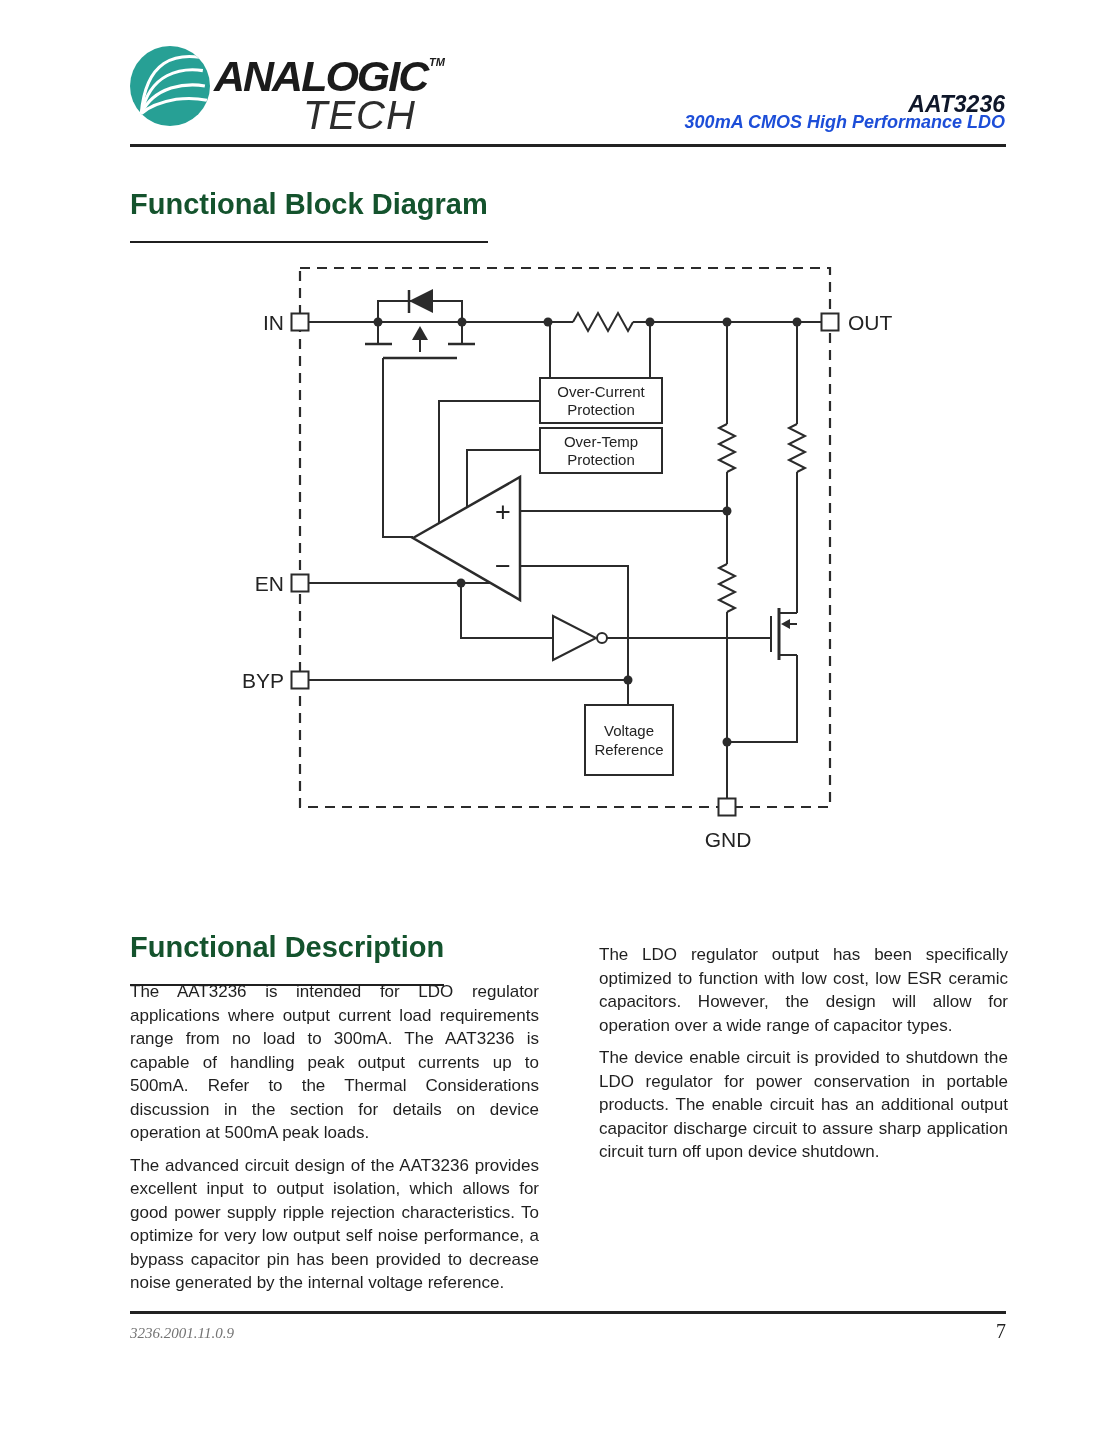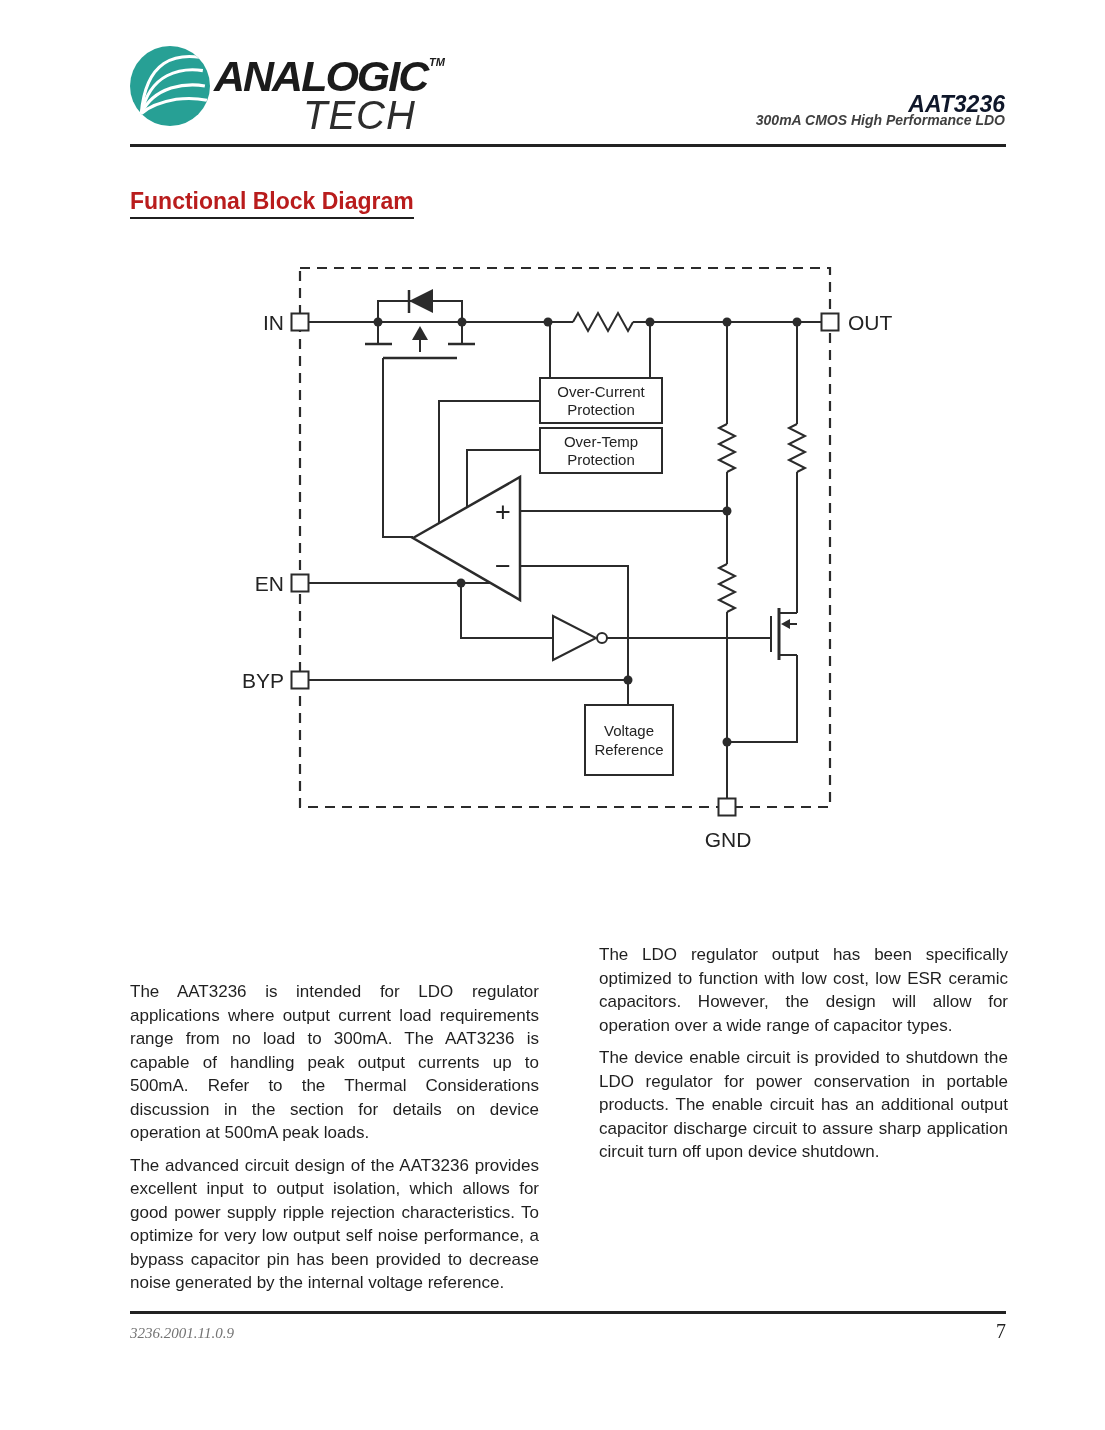--- a/index.html
+++ b/index.html
@@ -11,29 +11,29 @@
     color:#1c1c1c;
     overflow:hidden;
   }
   .abs{position:absolute;}
 
   
   #brand-line1{left:214px;top:52px;font-size:43px;font-weight:700;letter-spacing:-2px;color:#1b1b1b;}
   #brand-tm{left:429px;top:56px;font-size:11px;font-weight:700;color:#1b1b1b;}
   #brand-line2{left:303px;top:93px;font-size:40px;font-weight:400;letter-spacing:1px;color:#2d2d2d;}
   #part-number{left:700px;top:76px;width:305px;text-align:right;font-size:23px;font-weight:700;color:#0f172a;margin-top:15px;}
-  #subtitle{left:500px;top:112px;width:505px;text-align:right;font-size:14px;font-weight:700;color:#404040;}
+  #subtitle{left:500px;top:112px;width:505px;text-align:right;font-size:18px;font-weight:700;color:#1d4ed8;}
   .rule{left:130px;width:876px;height:3px;background:#222;}
   #header-rule{top:144px;}
   #footer-rule{top:1311px;}
 
   
   .section-heading{
-    font-size:23px;font-weight:700;color:#b91c1c;
-    border-bottom:2.5px solid #1f1f1f;padding-bottom:2px;
+    font-size:29px;font-weight:700;color:#14532d;
+    border-bottom:2.5px solid #1f1f1f;padding-bottom:20px;
     display:inline-block;
   }
   #bd-heading{left:130px;top:188px;}
   #fd-heading{left:130px;top:931px;}
 
   
   .col{font-size:17px;line-height:23.5px;text-align:justify;color:#1f1f1f;}
   .col p{margin:0 0 9px 0;}
   #left-col{left:130px;top:980px;width:409px;}
   #right-col{left:599px;top:930px;width:409px;margin-top:13px;}
@@ -221,20 +221,23 @@
     <g>
       <rect class="pinbox" x="291.5" y="671.5" width="17" height="17"></rect>
       <text class="pinlabel" x="284" y="688" text-anchor="end">BYP</text>
     </g>
     <g>
       <rect class="pinbox" x="718.5" y="798.5" width="17" height="17"></rect>
       <text class="pinlabel" x="728" y="847" text-anchor="middle">GND</text>
     </g>
   </svg>
 
+  <div class="abs" id="fd-heading">
+    <span class="section-heading">Functional Description</span>
+  </div>
 
   <div class="abs col" id="left-col">
     <p>The AAT3236 is intended for LDO regulator applications where output current load requirements range from no load to 300mA.  The AAT3236 is capable of handling peak output currents up to 500mA.  Refer to the Thermal Considerations discussion in the section for details on device operation at 500mA peak loads.</p>
     <p>The advanced circuit design of the AAT3236 provides excellent input to output isolation, which allows for good power supply ripple rejection characteristics.  To optimize for very low output self noise performance, a bypass capacitor pin has been provided to decrease noise generated by the internal voltage reference.</p>
   </div>
 
   <div class="abs col" id="right-col">
     <p>The LDO regulator output has been specifically optimized to function with low cost, low ESR ceramic capacitors.  However, the design will allow for operation over a wide range of capacitor types.</p>
     <p>The device enable circuit is provided to shutdown the LDO regulator for power conservation in portable products.  The enable circuit has an additional output capacitor discharge circuit to assure sharp application circuit turn off upon device shutdown.</p>
   </div>

